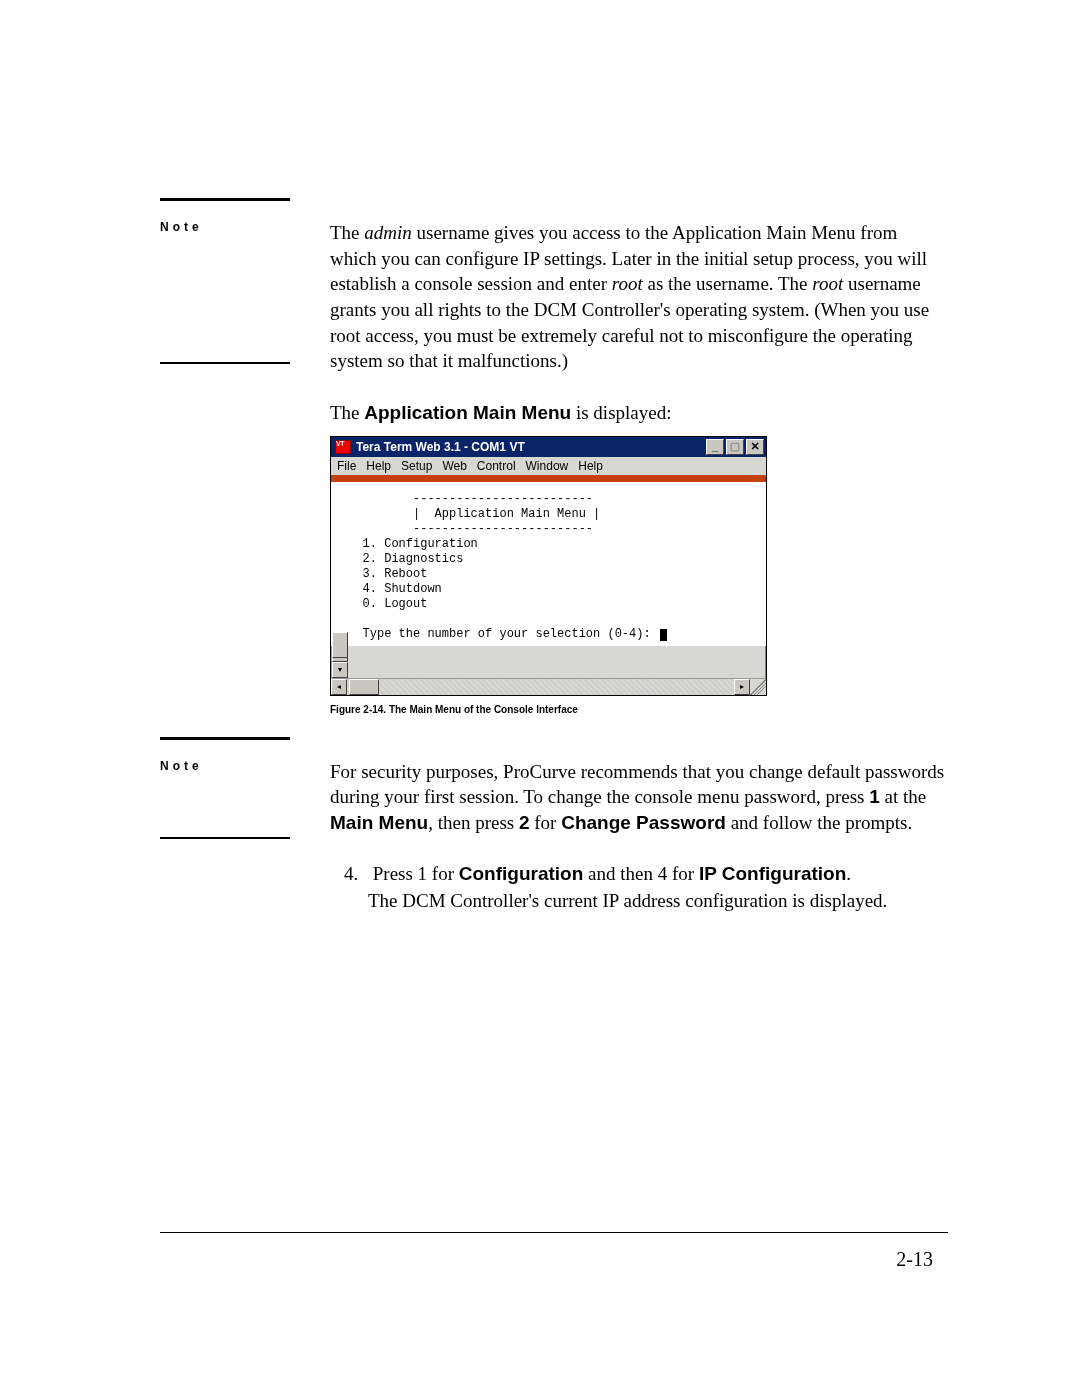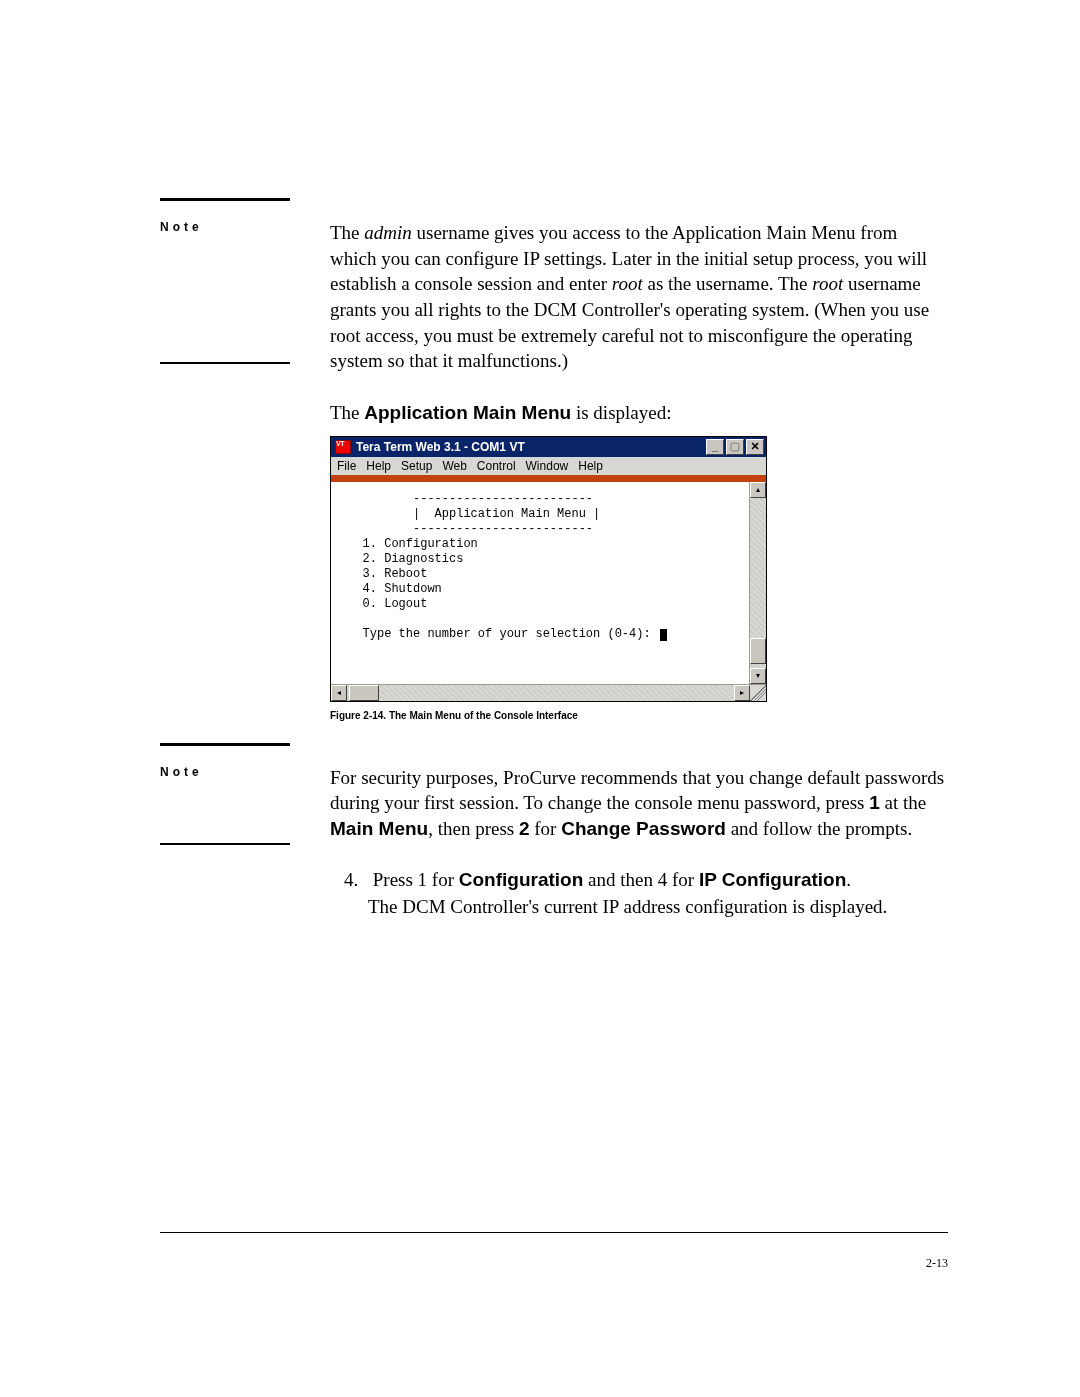--- a/index.html
+++ b/index.html
@@ -155,20 +155,21 @@
     display: flex;
     gap: 10px;
     padding: 2px 6px;
     font-size: 12px;
     border-bottom: 7px solid #c2410c;
   }
   .menu-bar span { cursor: default; }
   .client-wrap {
     position: relative;
     display: flex;
+    flex-direction: column;
   }
   .client {
     flex: 1;
     background: #fff;
     padding: 10px 6px 4px 10px;
     font-family: "Courier New", monospace;
     font-size: 12px;
     line-height: 1.25;
     white-space: pre;
     height: 188px;
@@ -224,23 +225,23 @@
     margin-left:2px;
   }
   .footer-rule{
     position:absolute;
     left:160px; right:132px;
     bottom:164px;
     border-top:1px solid #000;
   }
   .page-num{
     position:absolute;
-    right:132px;
+    right:147px;
     bottom:126px;
-    font-size:12px;
+    font-size:20px;
   }
 </style>
 </head>
 <body>
 
 <div class="page">
 
 
   <div class="note-block" style="margin-top:80px;">
     <div class="note-rule-top"></div>

